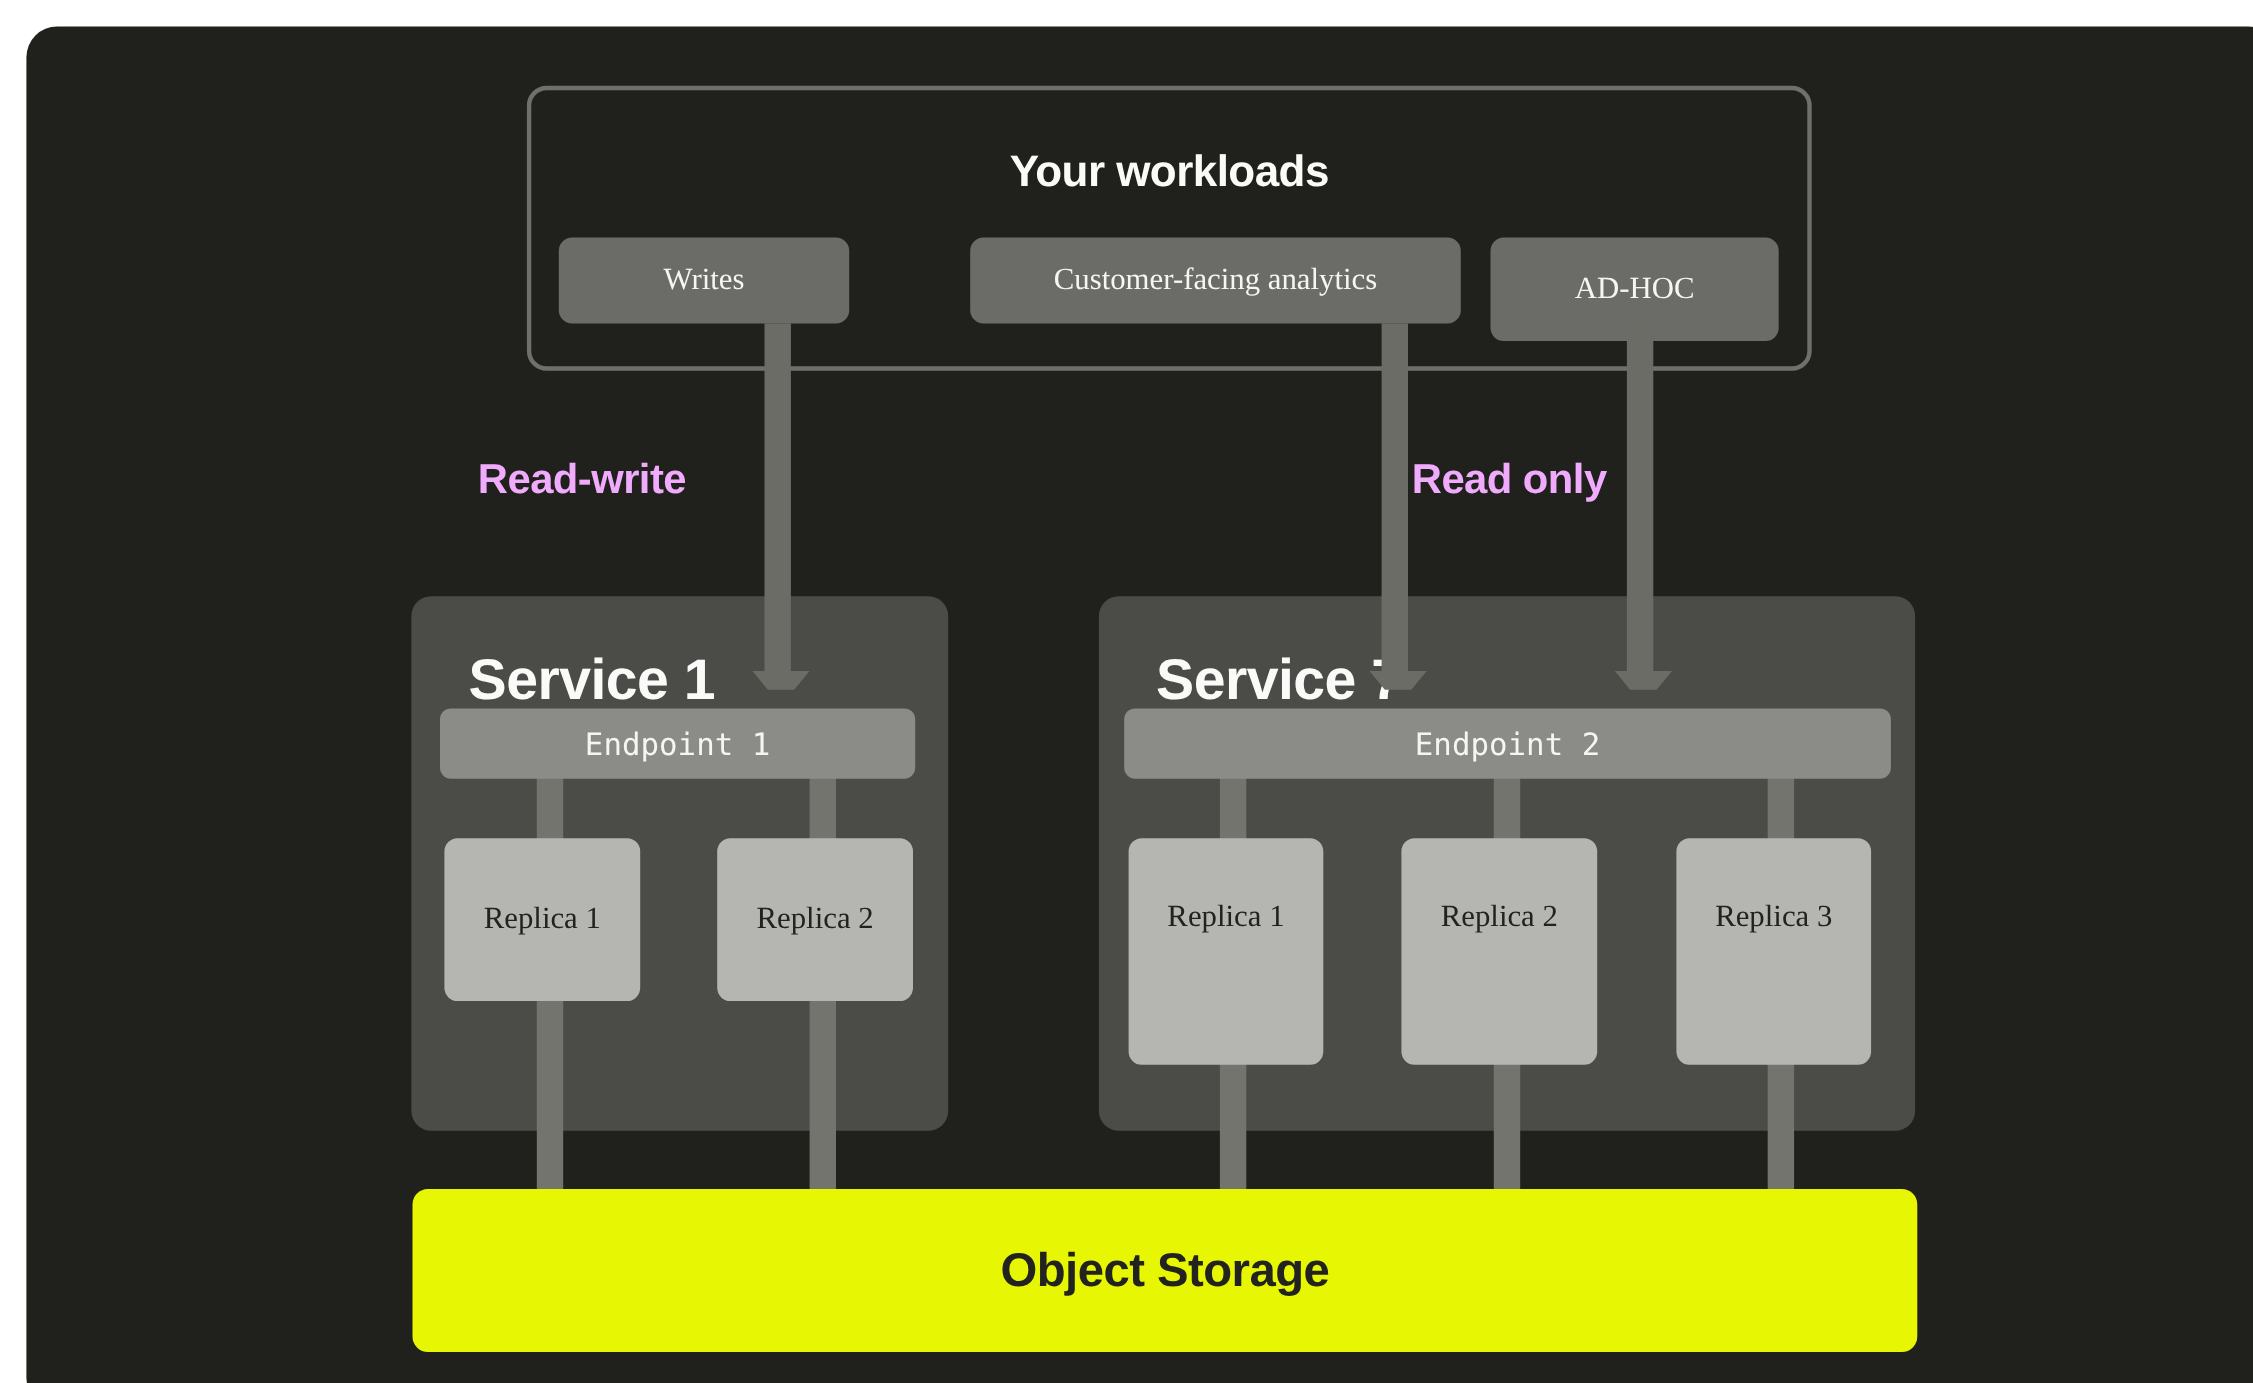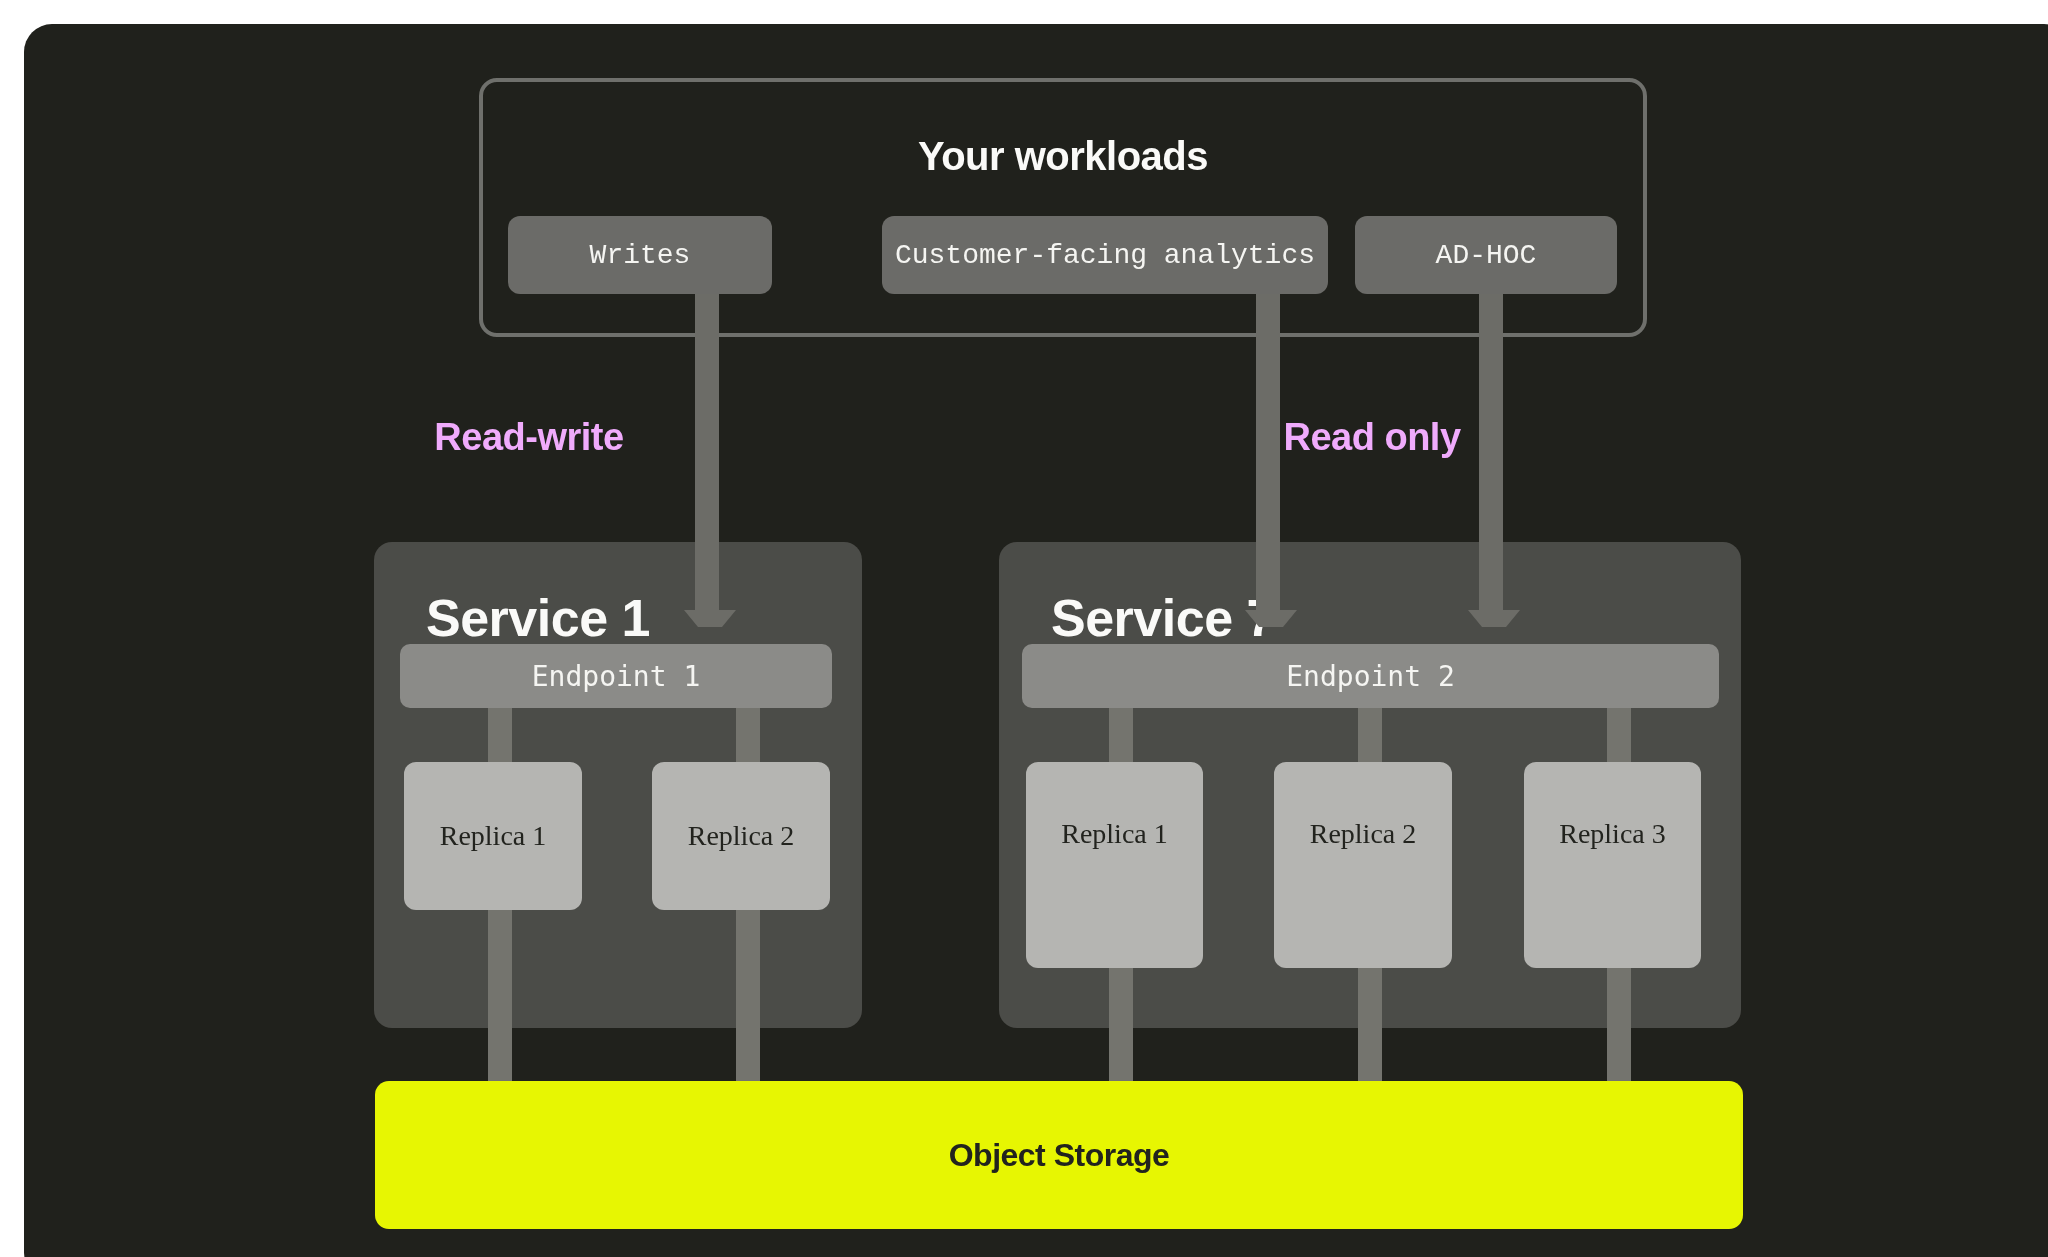--- a/index.html
+++ b/index.html
@@ -39,28 +39,28 @@
     position:absolute;left:0;top:40px;width:100%;
     text-align:center;
     font-size:40px;font-weight:700;letter-spacing:-0.5px;
     color:#fafaf8;
   }
   .chip{
     position:absolute;
     background:var(--chip);
     border-radius:12px;
     color:var(--text-light);
-    font-family:Liberation Mono, monospace;
+    font-family:Liberation Serif, serif;
     font-size:28px;
     display:flex;align-items:center;justify-content:center;
     white-space:nowrap;
   }
   .chip-writes{left:484px;top:192px;width:264px;height:78px;}
   .chip-analytics{left:858px;top:192px;width:446px;height:78px;}
-  .chip-adhoc{left:1331px;top:192px;width:262px;height:78px;}
+  .chip-adhoc{left:1331px;top:192px;width:262px;height:94px;}
 
   
   .flow-label{
     position:absolute;
     color:#f0abfc;
     font-size:38px;font-weight:700;letter-spacing:-0.5px;
     transform:translate(-50%,-50%);
     white-space:nowrap;
     z-index:4;
   }
@@ -142,21 +142,21 @@
 
   
   .storage{
     position:absolute;left:351px;top:1057px;width:1368px;height:148px;
     background:var(--storage);
     border-radius:14px;
     display:flex;align-items:center;justify-content:center;
     z-index:2;
   }
   .storage-label{
-    font-size:32px;font-weight:700;letter-spacing:-0.5px;
+    font-size:43px;font-weight:700;letter-spacing:-0.5px;
     color:var(--text-dark);
     text-align:right;
   }
 </style>
 </head>
 <body>
 
 <div class="canvas">
 
   <div class="workloads">

